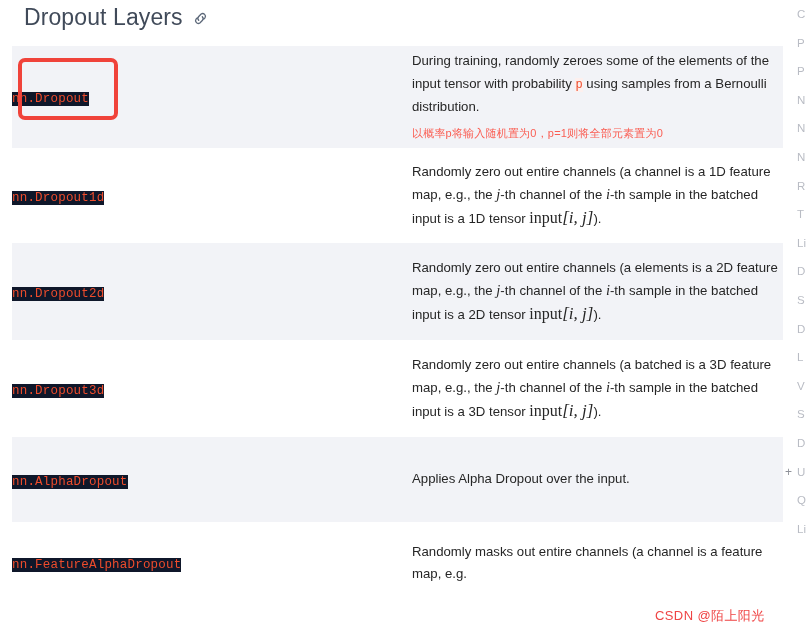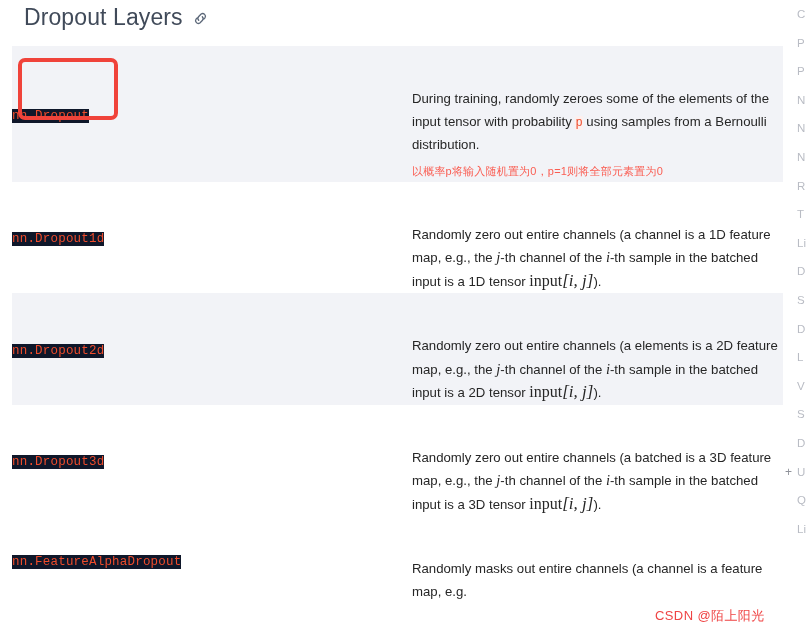--- a/index.html
+++ b/index.html
@@ -73,21 +73,20 @@
     background: #0f172a;
     letter-spacing: 0.2px;
     white-space: nowrap;
     text-decoration: none;
   }
 
   .desc {
     font-size: 13.2px;
     line-height: 22.5px;
     color: #262626;
-    margin-top: 42px;
   }
   .desc .var {
     font-family: "Liberation Serif", "DejaVu Serif", serif;
     font-style: italic;
     font-size: 14.5px;
   }
   .desc .mono-math {
     font-family: "Liberation Serif", "DejaVu Serif", serif;
     font-size: 16px;
     font-style: normal;
@@ -219,20 +218,28 @@
       <td class="cell-name" style="height:97px;">
         <a class="code-link" href="#">nn.Dropout3d</a>
       </td>
       <td class="cell-desc">
         <div class="desc">
           <span>Randomly zero out entire channels (a batched is a 3D feature map, e.g., the </span><span class="var">j</span><span>-th channel of the </span><span class="var">i</span><span>-th sample in the batched input is a 3D tensor </span><span class="mono-math">input</span><span class="bracket var">[i, j]</span><span>).</span>
         </div>
       </td>
     </tr>
 
+    <tr class="stripe">
+      <td class="cell-name" style="height:85px;">
+        <a class="code-link" href="#">nn.AlphaDropout</a>
+      </td>
+      <td class="cell-desc">
+        <div class="desc">Applies Alpha Dropout over the input.</div>
+      </td>
+    </tr>
 
     <tr class="plain">
       <td class="cell-name" style="height:82px;">
         <a class="code-link" href="#">nn.FeatureAlphaDropout</a>
       </td>
       <td class="cell-desc">
         <div class="desc">Randomly masks out entire channels (a channel is a feature map, e.g.</div>
       </td>
     </tr>
 

